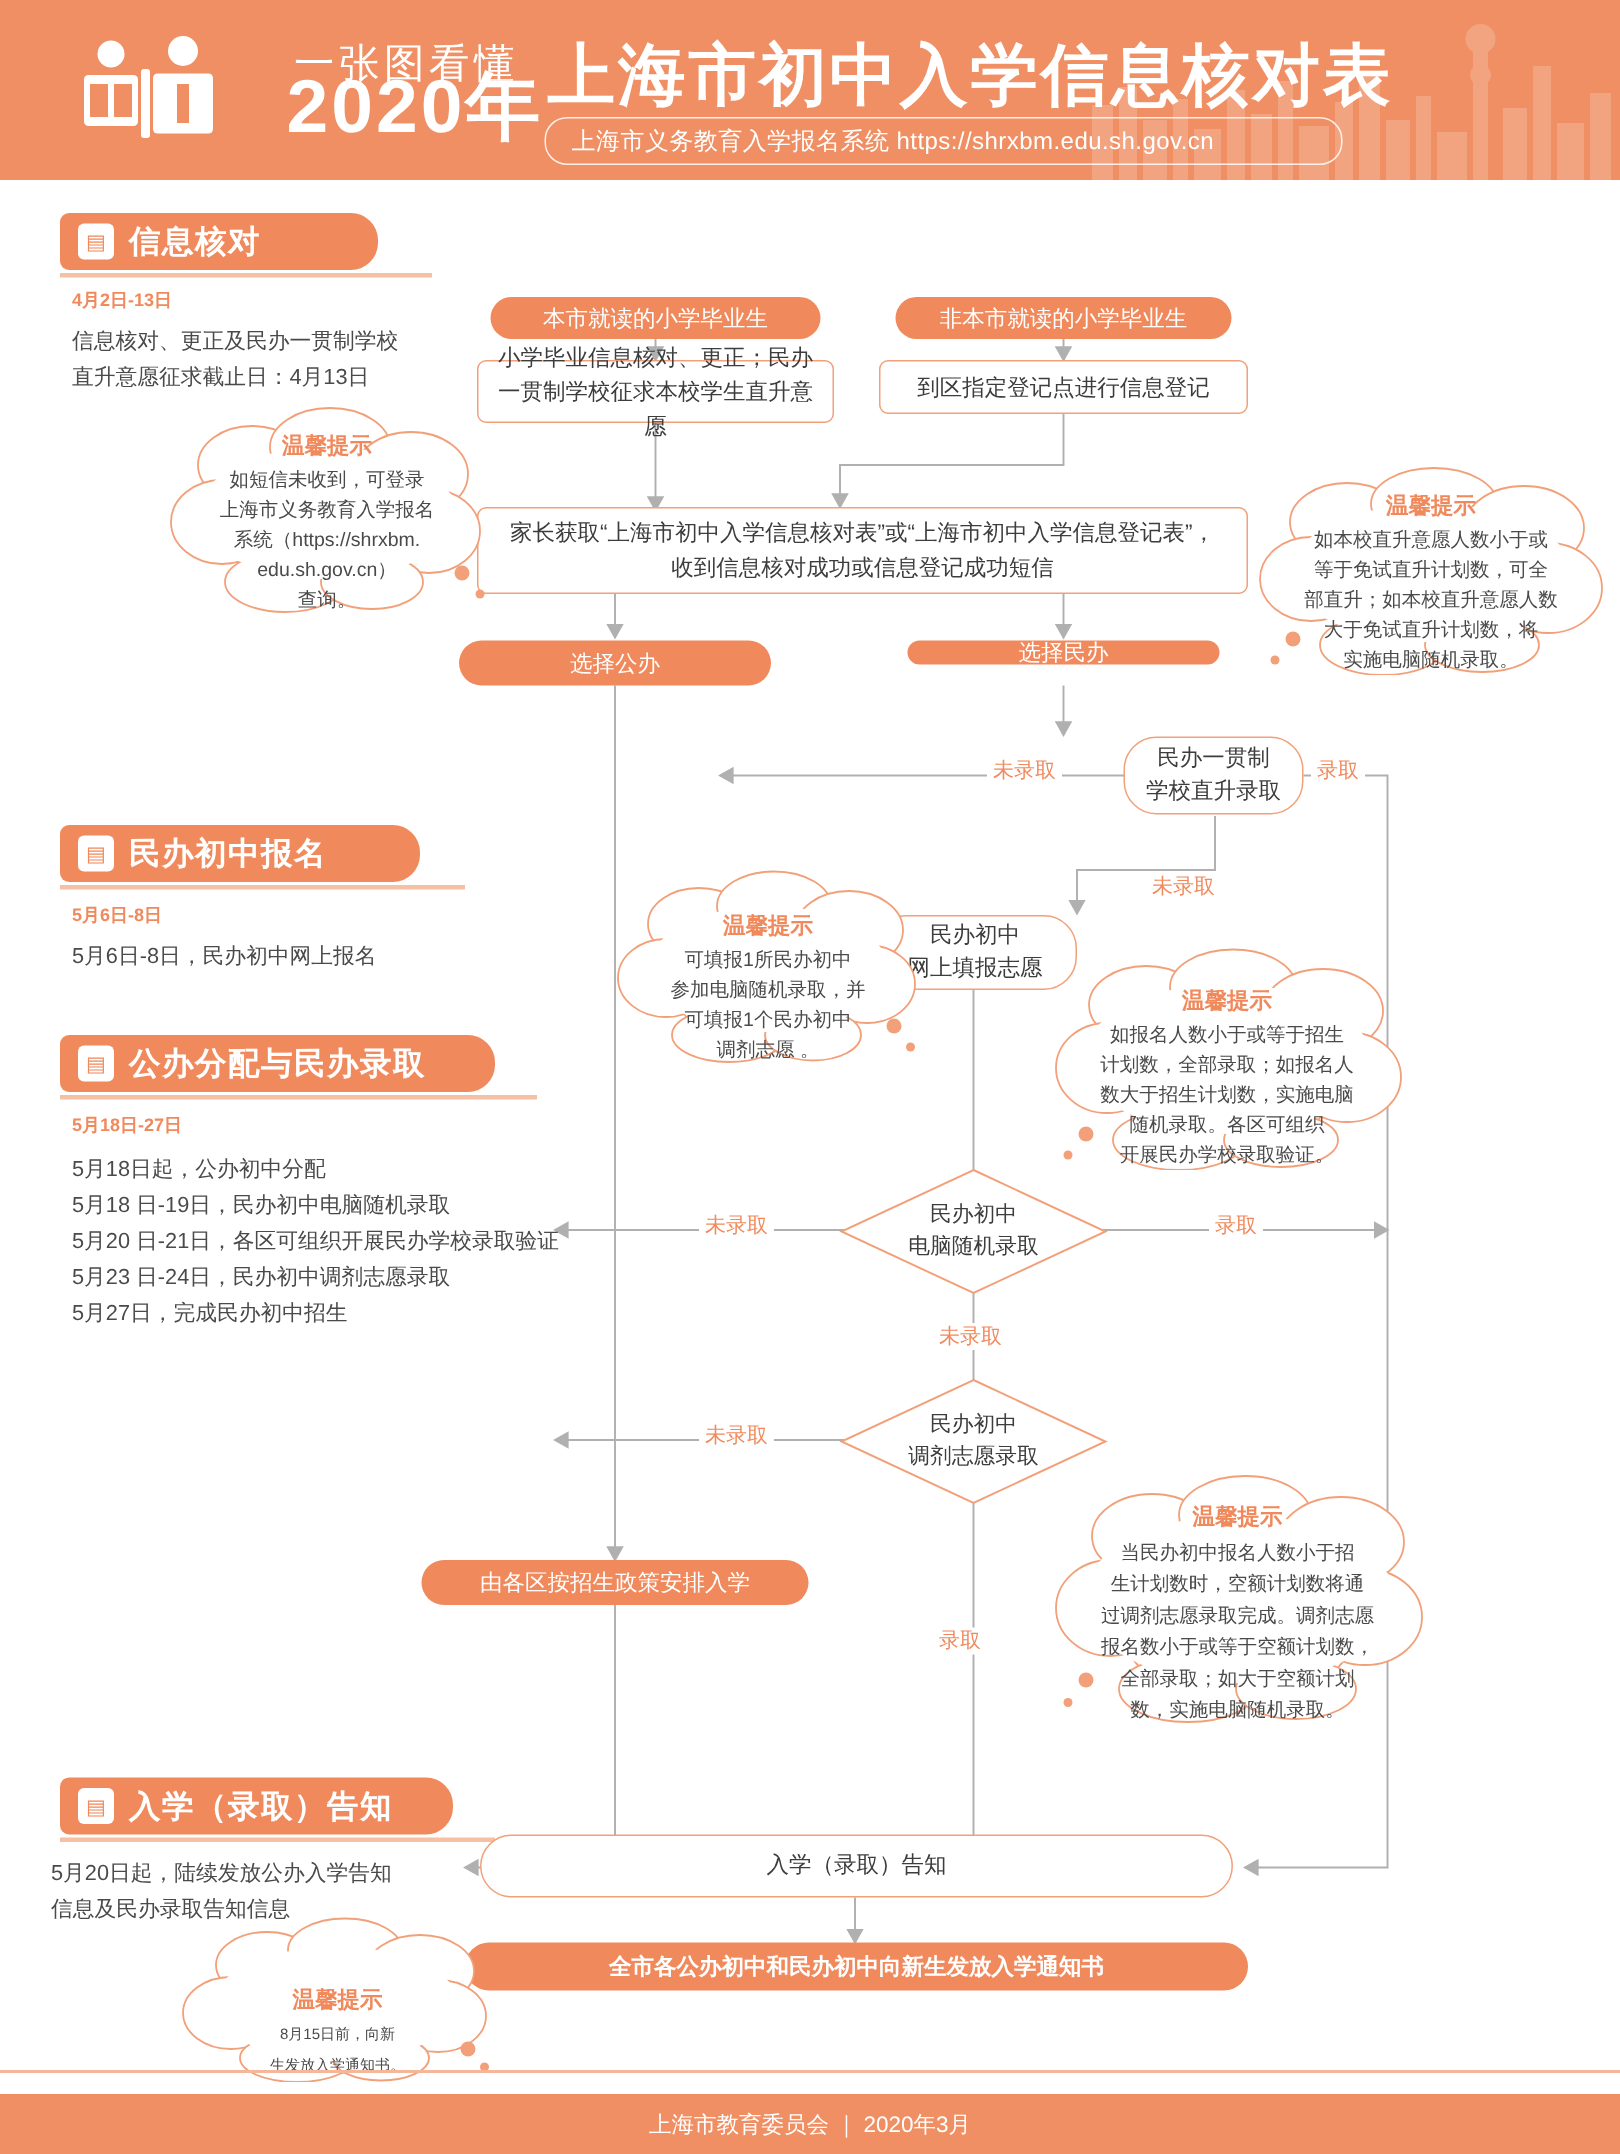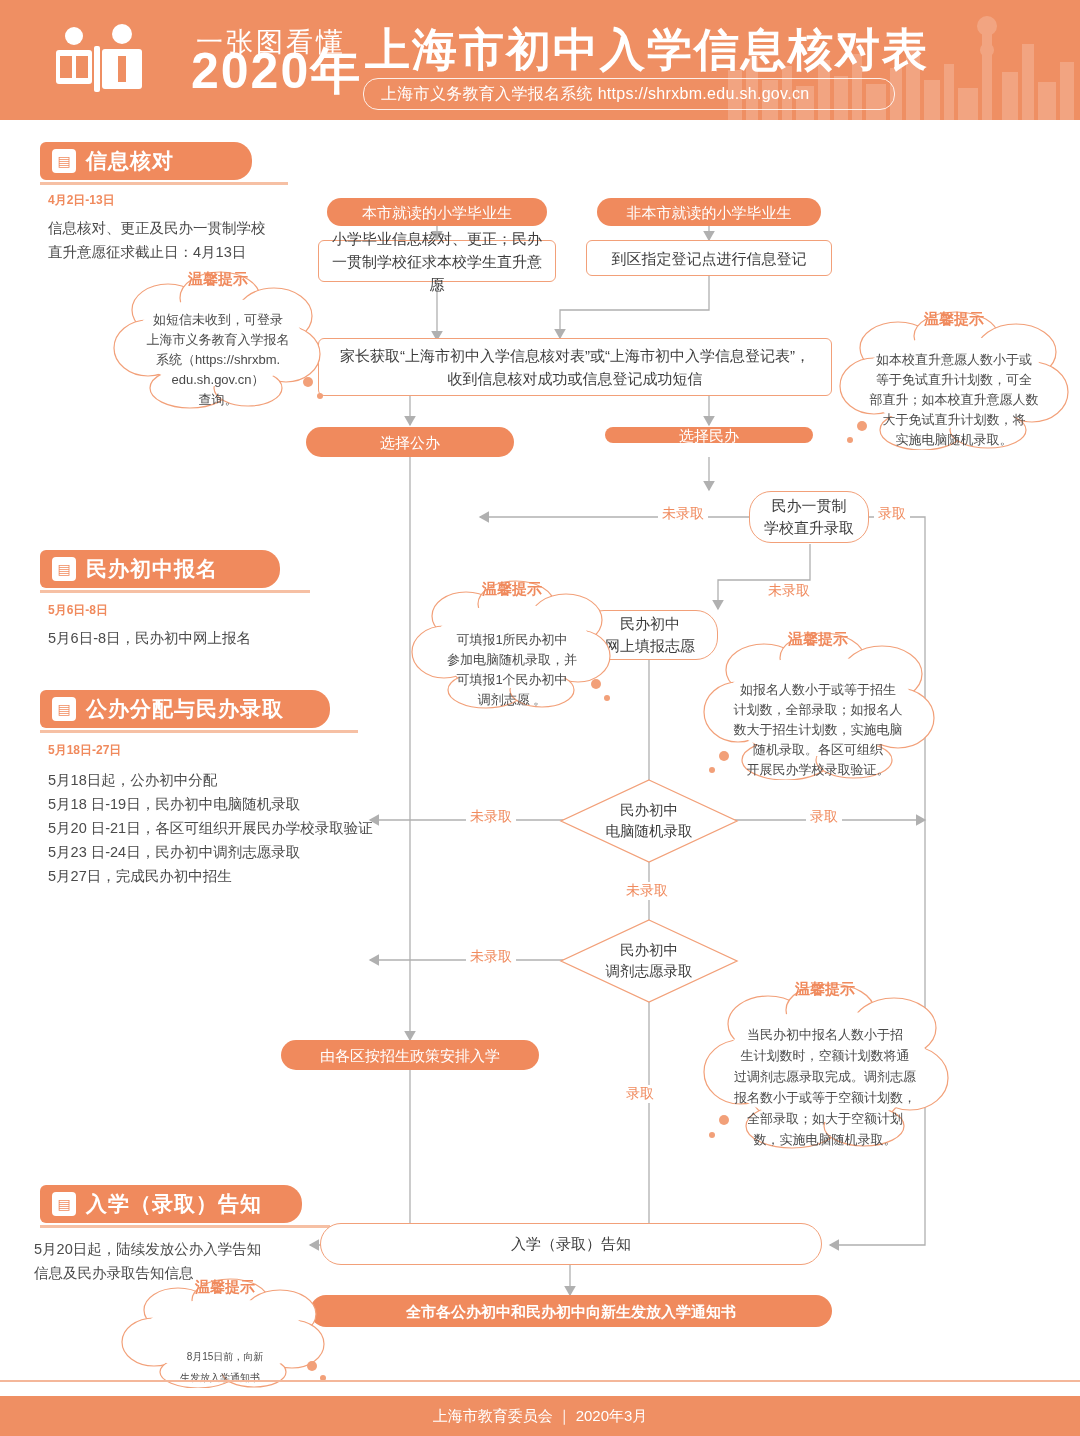--- a/index.html
+++ b/index.html
@@ -76,21 +76,21 @@
   .diamond-wrap .dtext{
     position:absolute;left:0;top:0;width:100%;height:100%;
     display:flex;align-items:center;justify-content:center;text-align:center;
     font-size:14.5px;line-height:21px;color:#3d3d3d;
   }
   .edge-lb{position:absolute;color:#f08a5d;font-size:14px;background:#ffffff;padding:0 4px;}
   
   .cloud{position:absolute;}
   .cloud svg{position:absolute;left:0;top:0;}
   .cloud .c-inner{position:absolute;left:0;top:0;width:100%;height:100%;
-    display:flex;flex-direction:column;align-items:center;justify-content:space-between;}
+    display:flex;flex-direction:column;align-items:center;justify-content:flex-end;}
   .c-title{color:#f08a5d;font-size:15px;font-weight:bold;margin-bottom:3px;}
   .c-body{color:#4a4a4a;font-size:13.5px;line-height:22px;text-align:center;padding:0 10px;}
 </style>
 </head>
 <body>
 
 <div class="header">
   <svg class="header-skyline" viewBox="0 0 360 120">
     <g fill="#ffffff" opacity="0.55">
       <rect x="8" y="70" width="14" height="50"></rect>

